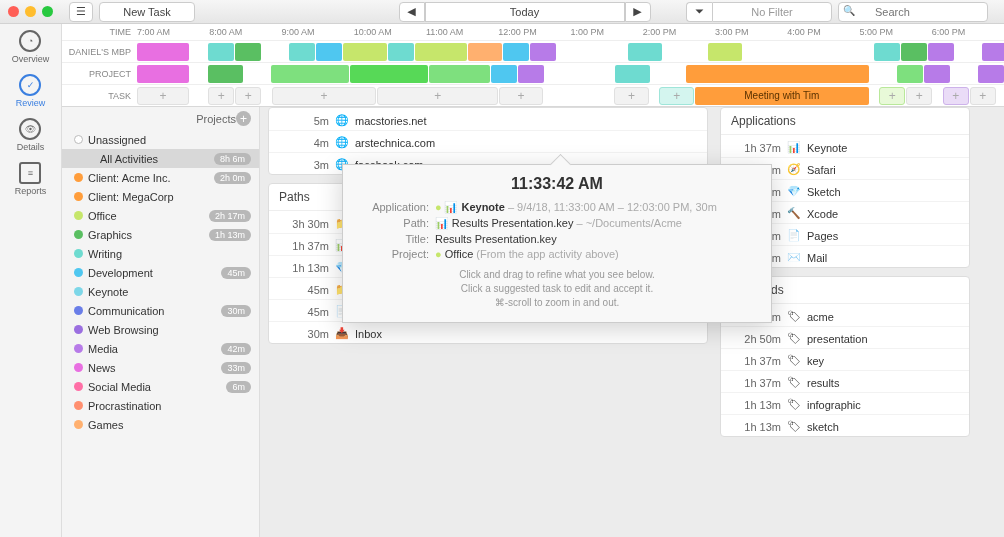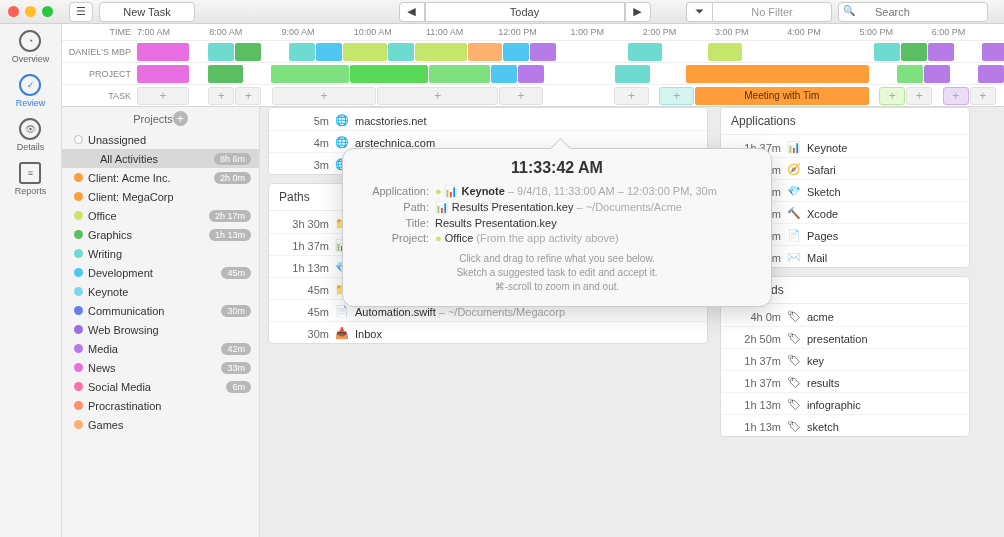--- a/index.html
+++ b/index.html
@@ -41,42 +41,42 @@
   .tl-head .hours { flex: 1; display: flex; }
   .tl-head .hours span { flex: 1; }
   .tl-row { display: flex; height: 22px; align-items: center; border-top: 1px solid #eee; }
   .tl-row .lab { width: 75px; text-align: right; padding-right: 6px; font-size: 9px; color: #888; }
   .tl-row .bar { flex: 1; height: 18px; position: relative; display: flex; gap: 1px; }
   .seg { height: 100%; border-radius: 2px; }
   .add-seg { height: 18px; background: #f2f2f2; border: 1px solid #e0e0e0; border-radius: 3px; display: flex; align-items: center; justify-content: center; color: #aaa; font-size: 12px; }
 
   .below { flex: 1; display: flex; overflow: hidden; }
   .projects { width: 198px; background: #f4f4f4; border-right: 1px solid #ddd; display: flex; flex-direction: column; }
-  .proj-head { display: flex; align-items: center; justify-content: center; padding: 4px 8px; font-size: 11px; color: #666; }
+  .proj-head { display: flex; align-items: center; justify-content: flex-end; padding: 4px 8px; font-size: 11px; color: #666; }
   .proj-add { width: 15px; height: 15px; border-radius: 50%; background: #b7b7b7; color: #fff; display: flex; align-items:center; justify-content:center; font-size: 12px;}
   .proj-list { overflow: auto; }
   .proj-item { display: flex; align-items: center; padding: 2px 8px 2px 12px; height: 19px; gap: 5px; }
   .proj-item.sel { background: #d8d8d8; padding-left: 24px; }
   .dot { width: 9px; height: 9px; border-radius: 50%; flex-shrink: 0; }
   .proj-item .name { flex: 1; font-size: 11px; white-space: nowrap; overflow: hidden; text-overflow: ellipsis; }
   .pill { background: #b8b8b8; color: #fff; border-radius: 8px; font-size: 9px; padding: 1px 6px; }
 
   .panels { flex: 1; background: #ececec; overflow: auto; padding: 0 8px 8px 8px; display: flex; gap: 8px; flex-wrap: wrap; }
   .panel { background: #fff; border: 1px solid #ddd; border-radius: 4px; }
   .panel-head { font-size: 12px; color: #444; padding: 6px 10px; border-bottom: 1px solid #eee; }
   .panel-left { width: 440px; }
   .panel-right { width: 250px; }
   .prow { display: flex; align-items: flex-end; padding: 3px 10px; height: 22px; gap: 6px; font-size: 11px; border-top: 1px solid #f2f2f2; }
   .prow:first-of-type { border-top: none; }
   .prow .dur { width: 50px; text-align: right; color: #666; }
   .prow .ic { width: 14px; text-align: center; }
   .muted { color: #aaa; }
 
   
-  .popover { position: absolute; top: 124px; left: 280px; width: 430px; background: #f8f8f8; border: 1px solid #ccc; border-radius: 12px; box-shadow: 0 6px 24px rgba(0,0,0,.18); z-index: 50; padding: 10px 14px 12px 14px; }
+  .popover { position: absolute; top: 140px; left: 280px; width: 430px; background: #f8f8f8; border: 1px solid #ccc; border-radius: 0; box-shadow: 0 6px 24px rgba(0,0,0,.18); z-index: 50; padding: 10px 14px 12px 14px; }
   .popover:after { content: ""; position: absolute; top: -8px; left: 210px; width: 14px; height: 14px; background: #f8f8f8; border-left: 1px solid #ccc; border-top: 1px solid #ccc; transform: rotate(45deg); }
   .pop-time { text-align: center; font-size: 16px; font-weight: 600; margin-bottom: 8px; }
   .pop-row { display: flex; gap: 6px; font-size: 11px; margin-bottom: 3px; }
   .pop-row .k { width: 72px; text-align: right; color: #888; }
   .pop-row .v { flex: 1; }
   .pop-hints { text-align: center; color: #999; font-size: 10px; margin-top: 8px; line-height: 1.4; }
 
   .bar-hidden { display:flex; gap:1px; width:100%; }
 </style>
 </head>
@@ -454,19 +454,19 @@
       <div class="pop-row">
         <div class="k">Title:</div>
         <div class="v">Results Presentation.key</div>
       </div>
       <div class="pop-row">
         <div class="k">Project:</div>
         <div class="v"><span style="color:#c6e66b">●</span> <span>Office</span> <span class="muted">(From the app activity above)</span></div>
       </div>
       <div class="pop-hints">
         <div>Click and drag to refine what you see below.</div>
-        <div>Sketch a suggested task to edit and accept it.</div>
+        <div>Click a suggested task to edit and accept it.</div>
         <div>⌘-scroll to zoom in and out.</div>
       </div>
     </div>
 
   </div>
 </div>
 
 </body></html>

